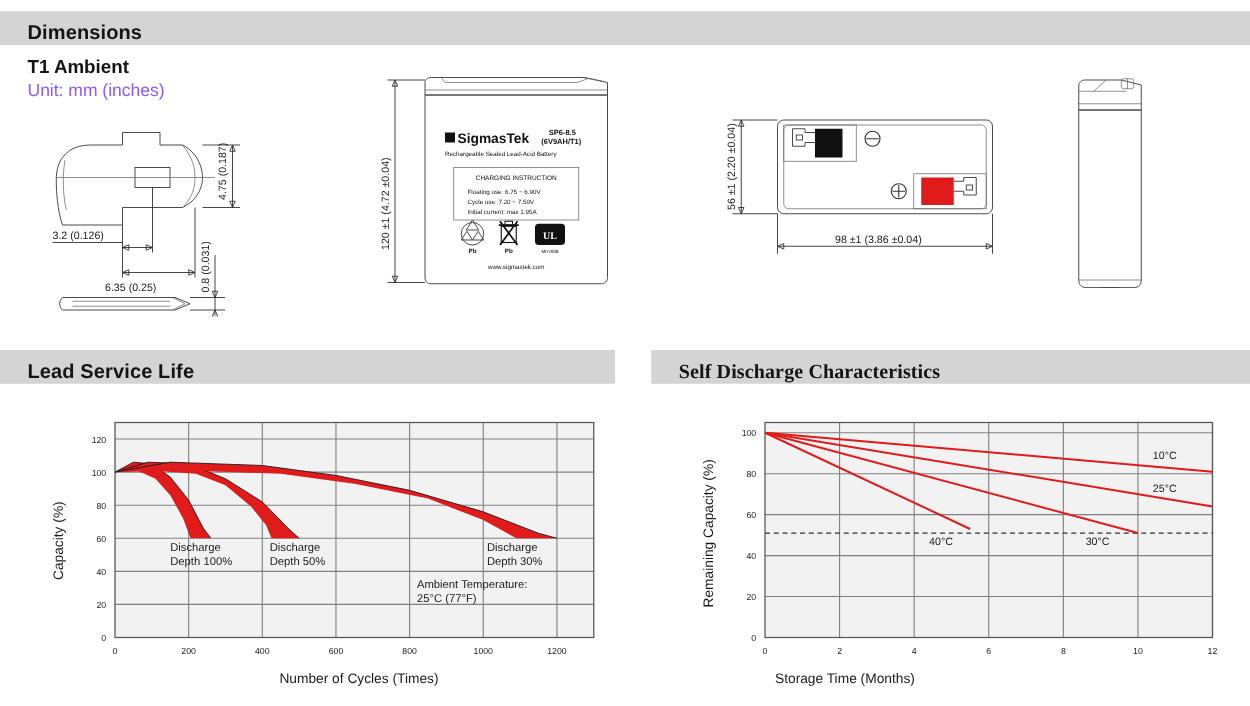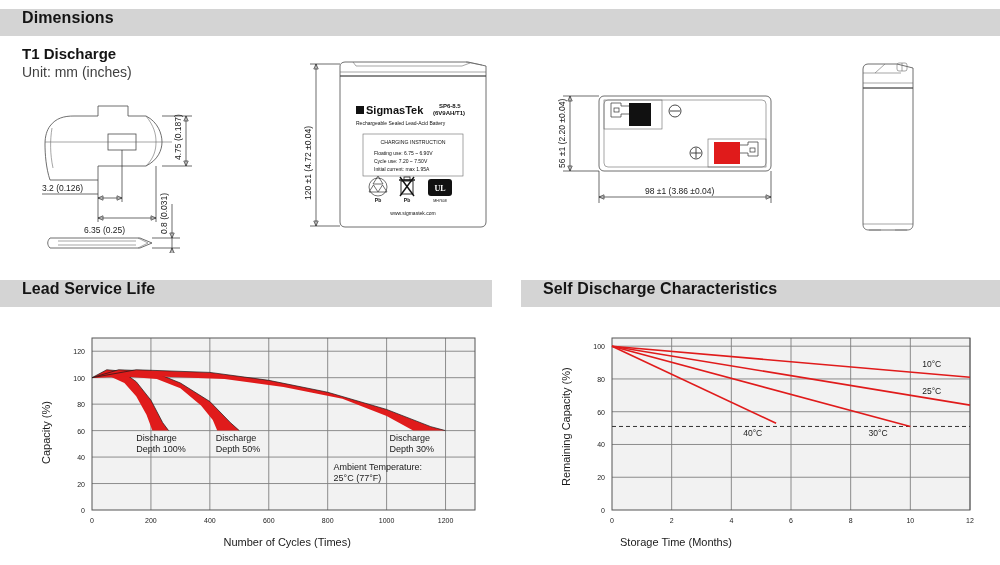--- a/index.html
+++ b/index.html
@@ -8,35 +8,35 @@
     background:#ffffff;
     font-family:"Liberation Sans", sans-serif;
     color:#1a1a1a;
     overflow:hidden;
     position:relative;
   }
   .section-bar{
     position:absolute;
     background:#d4d4d4;
     height:27px;
-    display:flex;align-items:flex-start;
+    display:flex;align-items:flex-end;
   }
   .section-bar .title{
     font-size:16px;font-weight:bold;color:#141414;
     padding-left:22px;letter-spacing:.1px;
   }
   #bar-dimensions{left:0;top:9px;width:1000px;}
   #bar-cycle{left:0;top:280px;width:492px;}
-  #bar-self{left:521px;top:280px;width:479px;}
+  #bar-self{left:521px;top:280px;width:479px;font-family:Liberation Serif, serif;}
 
   .sub-title{
     position:absolute;font-size:15px;font-weight:bold;color:#141414;
   }
   .sub-unit{
-    position:absolute;font-size:14px;color:#404040;
+    position:absolute;font-size:14px;color:#8b5cf6;
   }
 
   svg{display:block;}
   .drawing{position:absolute;}
 
   .dim-txt{font-family:"Liberation Sans",sans-serif;font-size:8.5px;fill:#1a1a1a;}
   .lbl-txt{font-family:"Liberation Sans",sans-serif;font-size:4.6px;fill:#111;}
   .ln{stroke:#4a4a4a;stroke-width:.8;fill:none;}
   .ln-thin{stroke:#6a6a6a;stroke-width:.6;fill:none;}
   .dimline{stroke:#2b2b2b;stroke-width:.7;fill:none;}
@@ -53,21 +53,21 @@
 <div class="section-bar" id="bar-dimensions">
   <span class="title">Dimensions</span>
 </div>
 <div class="section-bar" id="bar-cycle">
   <span class="title">Lead Service Life</span>
 </div>
 <div class="section-bar" id="bar-self">
   <span class="title">Self Discharge Characteristics</span>
 </div>
 
-<div class="sub-title" style="left:22px;top:45px;">T1 Discharge</div>
+<div class="sub-title" style="left:22px;top:45px;">T1 Ambient</div>
 <div class="sub-unit" style="left:22px;top:64px;">Unit: mm (inches)</div>
 
 <div class="drawing" style="left:20px;top:88px;width:200px;height:165px;">
 <svg width="200" height="165" viewBox="0 0 200 165">
 
   <path class="ln" d="M30 38 C 36 30, 44 28, 54 28 L 78 28 L 78 18 L 108 18 L 108 28 L 126 28
                       C 138 34, 142 46, 142 54 C 142 62, 138 72, 126 78 L 78 78 L 78 92 L 30 92
                       C 26 80, 25 66, 25 56 C 25 48, 27 42, 30 38 Z"></path>
 
   <path class="ln-thin" d="M32 40 C 30 52, 30 66, 33 80"></path>
@@ -165,21 +165,21 @@
   <g>
     <path d="M135 129 h18 a3 3 0 0 1 3 3 v11 a3 3 0 0 1 -3 3 h-18 a3 3 0 0 1 -3 -3 v-11 a3 3 0 0 1 3 -3 z" fill="#111"></path>
     <text x="144" y="141" font-size="8" font-weight="bold" text-anchor="middle" font-family="Liberation Serif, serif" fill="#fff">UL</text>
   </g>
   <text x="144" y="152" font-size="3.6" text-anchor="middle" font-family="Liberation Sans, sans-serif" fill="#111">MH7608</text>
 
   <text x="117" y="165" font-size="5" text-anchor="middle" font-family="Liberation Sans, sans-serif" fill="#111">www.sigmastek.com</text>
 </svg>
 </div>
 
-<div class="drawing" style="left:523px;top:75px;width:300px;height:150px;">
+<div class="drawing" style="left:546px;top:75px;width:300px;height:150px;">
 <svg width="300" height="150" viewBox="0 0 300 150">
 
   <line class="dimline" x1="40" y1="21" x2="76" y2="21"></line>
   <line class="dimline" x1="40" y1="96" x2="76" y2="96"></line>
   <line class="dimline" x1="47" y1="21" x2="47" y2="96"></line>
   <path class="dimline" d="M47 21 l-2.2 5 h4.4 z" fill="#2b2b2b"></path>
   <path class="dimline" d="M47 96 l-2.2 -5 h4.4 z" fill="#2b2b2b"></path>
   <text class="dim-txt" transform="translate(42,93) rotate(-90)">56 ±1 (2.20 ±0.04)</text>
 
   <rect class="ln" x="76" y="21" width="172" height="75" rx="5"></rect>

